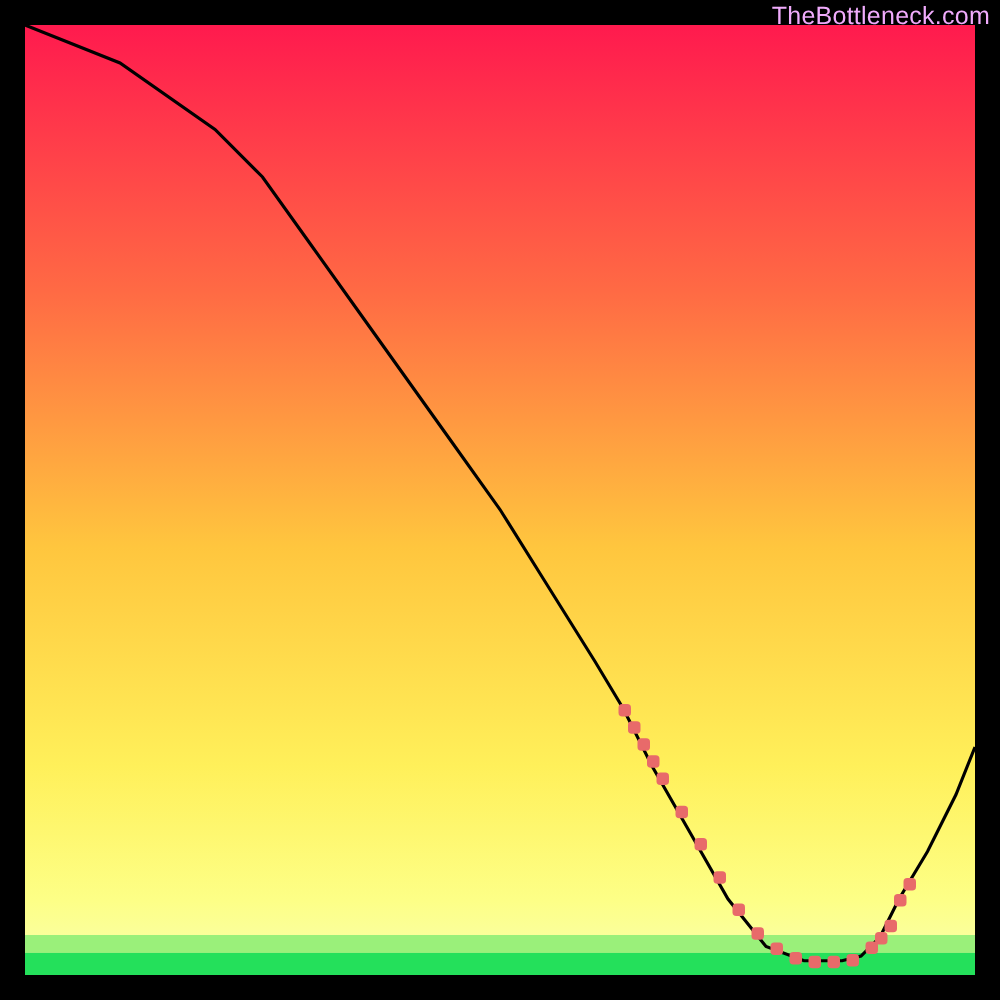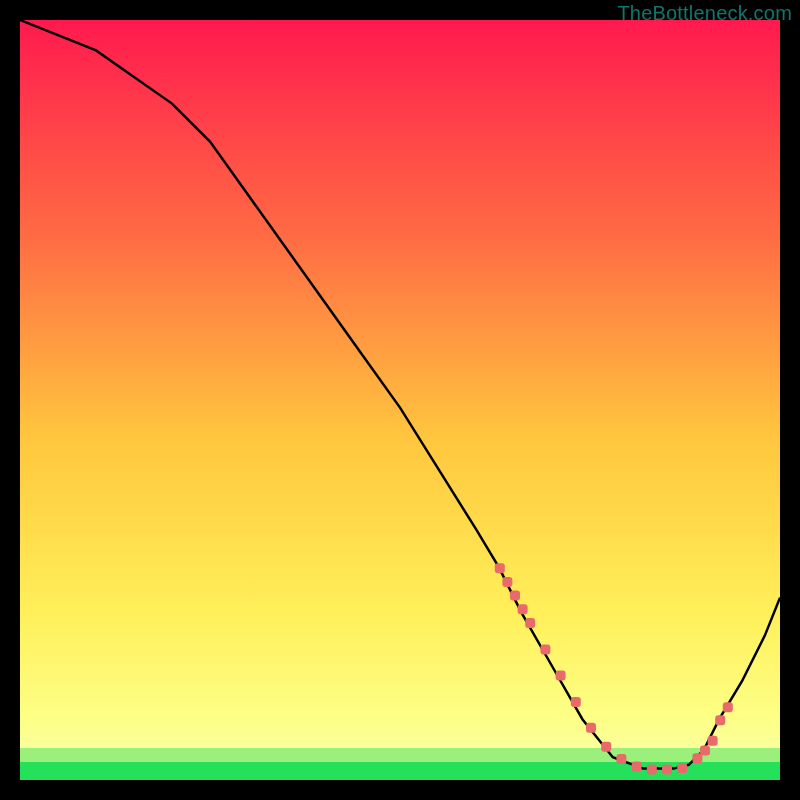--- a/index.html
+++ b/index.html
@@ -22,21 +22,21 @@
     width: 760px;
     height: 760px;
   }
   .watermark {
     position: absolute;
     top: 2px;
     right: 8px;
     font-family: Arial, Helvetica, sans-serif;
     font-size: 20px;
     font-weight: 500;
-    color: #0f766e;
+    color: #f0abfc;
     letter-spacing: 0.2px;
     text-align: center;
   }
   svg {
     display: block;
   }
 </style>
 </head>
 <body>
 

